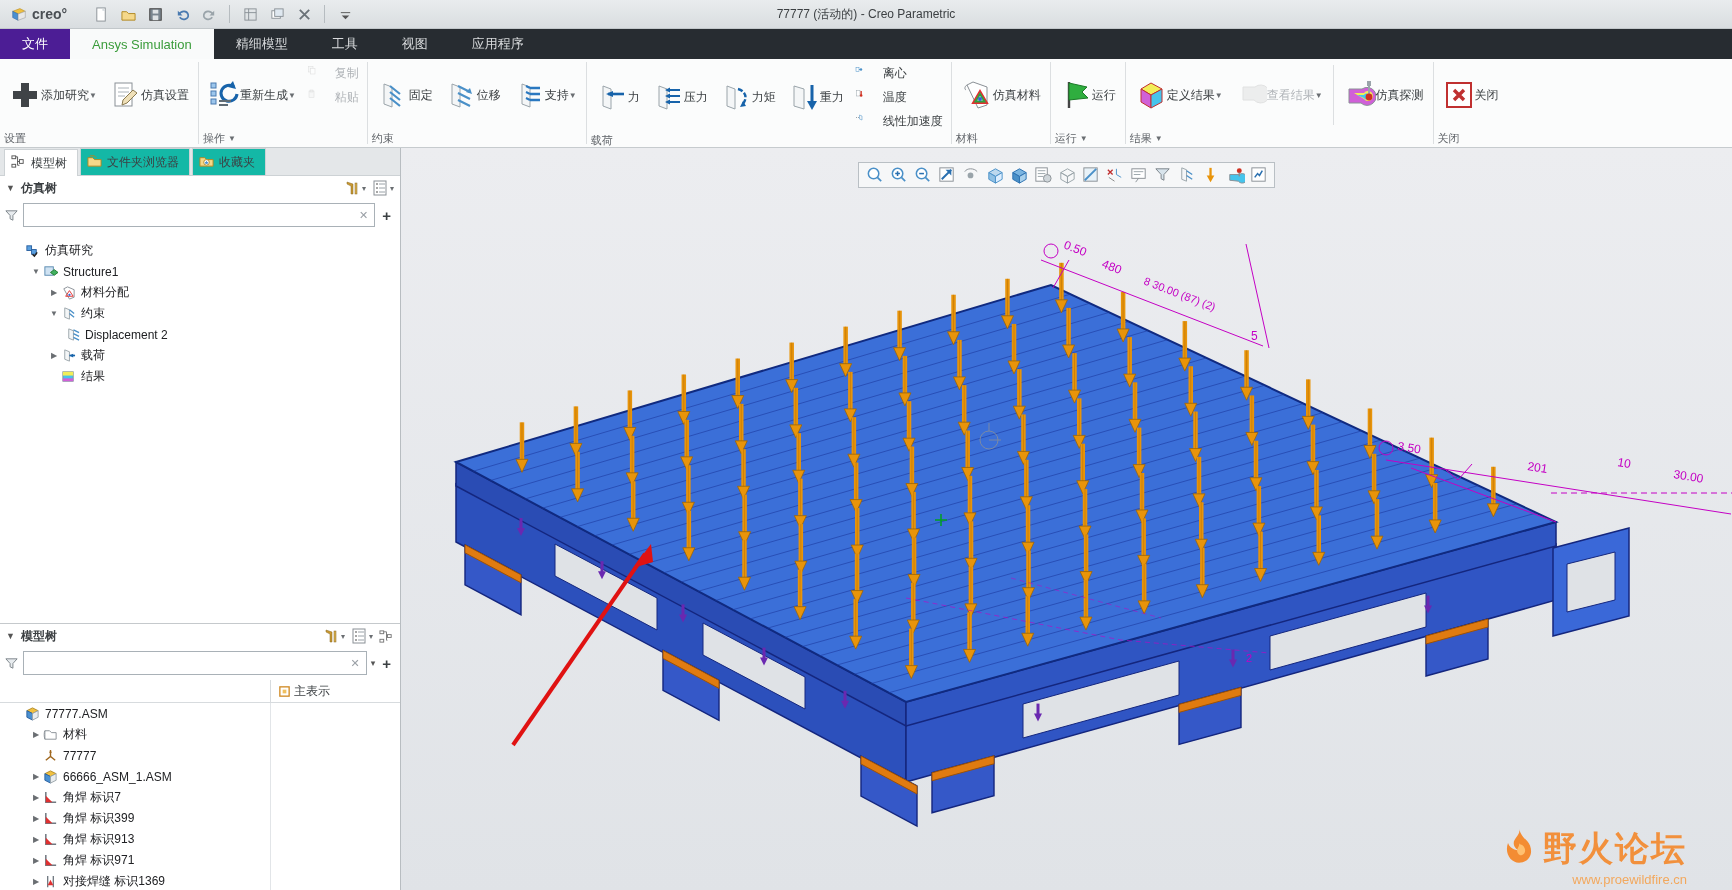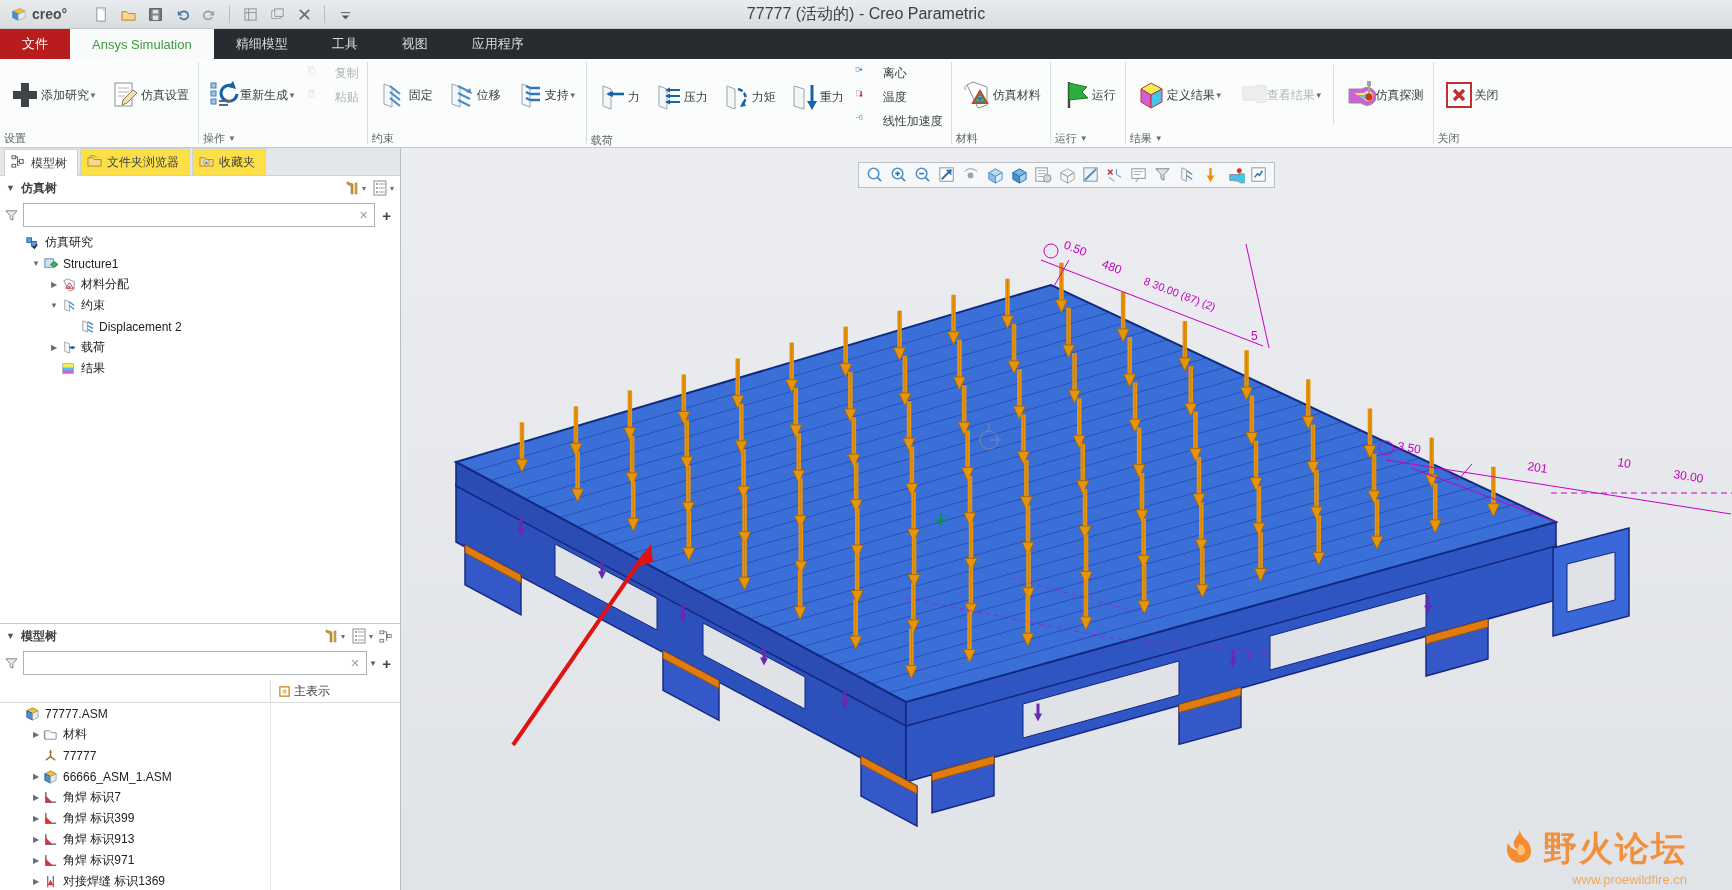--- a/index.html
+++ b/index.html
@@ -4,25 +4,25 @@
 <style>
   html,body{margin:0;padding:0;width:1732px;height:890px;overflow:hidden;
     font-family:"Liberation Sans","DejaVu Sans",sans-serif;background:#e8eaed;}
   
   .titlebar{height:28px;background:linear-gradient(#e9ecee,#d9dde0);border-bottom:1px solid #c2c7ca;
     display:flex;align-items:center;position:relative;}
   .brand{display:flex;align-items:center;gap:4px;padding:0 10px;font-weight:bold;color:#4a4f54;font-size:14px;}
   .qa-icons{display:flex;align-items:center;gap:7px;margin-left:14px;}
   .qa-btn{width:20px;height:20px;display:flex;align-items:center;justify-content:center;border-radius:2px;}
   .qa-sep{width:1px;height:18px;background:#b6bcc0;margin:0 3px;}
-  .win-title{position:absolute;left:0;right:0;text-align:center;font-size:16px;color:#3c4043;pointer-events:none;}
+  .win-title{position:absolute;left:0;right:0;text-align:center;font-size:12px;color:#3c4043;pointer-events:none;}
   
   .tabbar{height:30px;background:#272c31;display:flex;align-items:stretch;}
   .rtab{padding:0 22px;display:flex;align-items:center;font-size:13px;color:#d8dadc;cursor:default;}
-  .rtab.file{background:#b91c1c;color:#fff;}
+  .rtab.file{background:#4c1d95;color:#fff;}
   .rtab.active{background:#f9fafa;color:#3a9c3a;}
   
   .ribbon{height:88px;background:#fbfcfc;border-bottom:1px solid #c6cbce;display:flex;align-items:stretch;}
   .rgroup{display:flex;flex-direction:column;padding:2px 4px 0 4px;}
   .rgroup-btns{flex:1;display:flex;align-items:stretch;gap:2px;}
   .rgroup-label{height:18px;display:flex;align-items:center;gap:3px;
     font-size:11px;color:#5f6368;}
   .rsep{width:1px;background:#dcdfe1;margin:3px 0;}
   .rbtn{display:flex;flex-direction:row;align-items:center;justify-content:flex-start;
     padding:2px 5px;border-radius:2px;min-width:42px;}
@@ -33,21 +33,21 @@
   .rarrow{font-size:8px;color:#6a6e72;line-height:8px;margin-top:1px;}
   .smallcol{display:flex;flex-direction:column;justify-content:flex-start;gap:3px;padding-top:3px;}
   .sbtn{display:flex;gap:12px;font-size:12px;color:#3c4043;padding:1px 4px;border-radius:2px;white-space:nowrap;}
   .sbtn.disabled{color:#b0b4b8;}
   .sbtn.disabled svg{opacity:.35;filter:grayscale(1);}
   .innersep{width:1px;background:#dcdfe1;margin:4px 3px;}
   
   .main{display:flex;height:744px;}
   .left-panel{width:400px;background:#fff;border-right:1px solid #b8bdc1;display:flex;flex-direction:column;}
   .panel-tabs{height:27px;background:#e4e7e9;display:flex;align-items:flex-end;padding-left:4px;gap:2px;border-bottom:1px solid #cdd2d5;}
-  .ptab{display:flex;align-items:center;gap:5px;font-size:12px;color:#3c4043;padding:4px 10px 4px 6px;border:1px solid #cdd2d5;border-bottom:none;background:#fde047;}
+  .ptab{display:flex;align-items:center;gap:5px;font-size:12px;color:#3c4043;padding:4px 10px 4px 6px;border:1px solid #cdd2d5;border-bottom:none;background:#14b8a6;}
   .ptab.active{background:#fff;position:relative;top:1px;}
   .sec-head{height:24px;display:flex;align-items:center;padding:0 6px;font-size:12px;font-weight:bold;color:#3c4043;gap:6px;}
   .sec-head .grow{flex:1;}
   .sec-head .tool{display:flex;align-items:center;gap:2px;color:#6a6e72;font-size:8px;}
   .tri-down{font-size:9px;color:#555;}
   .filter-row{display:flex;align-items:center;gap:4px;padding:3px 6px 5px 4px;}
   .filter-box{flex:1;height:22px;border:1px solid #a9b1b7;background:#fff;display:flex;align-items:center;padding:0 4px;}
   .filter-box input{border:none;outline:none;flex:1;font-size:12px;font-family:inherit;}
   .clear-x{color:#9aa0a6;font-size:11px;padding:0 2px;}
   .plus-btn{color:#3c4043;font-size:15px;font-weight:bold;padding:0 3px;}
@@ -484,21 +484,21 @@
       <svg width="15" height="15" viewBox="0 0 16 16">
           <path d="M2 3h12l-4.5 5v5l-3-1.5V8z" fill="#e8ecef" stroke="#7a8288"></path>
         </svg>
       <div class="filter-box">
         <input value="" style="">
         <span class="clear-x">✕</span>
       </div>
       <span class="plus-btn">+</span>
     </div>
     <div class="tree" id="simTree">
-        <div class="trow" style="padding-left: 12px;">
+        <div class="trow" style="padding-left: 12px; margin-top: 8px;">
           <span class="tarrow"></span>
           <span class="ticon">
             <svg width="15" height="15" viewBox="0 0 16 16">
               <rect x="2" y="3" width="5" height="5" fill="#5aa0e0" stroke="#2a60a0"></rect>
               <rect x="7" y="7" width="5" height="5" fill="#5aa0e0" stroke="#2a60a0"></rect>
               <path d="M8 12l2 2 3-4" stroke="#222" fill="none" stroke-width="1.6"></path>
             </svg>
           </span>
           <span>仿真研究</span>
         </div>
@@ -526,21 +526,21 @@
         <div class="trow" style="padding-left: 48px;">
           <span class="tarrow">▼</span>
           <span class="ticon">
             <svg width="15" height="15" viewBox="0 0 16 16">
               <polygon points="4,2 9,4 9,14 4,12" fill="#f4f6f7" stroke="#9aa4aa"></polygon>
               <path d="M9 4l5 4M9 8l5 4" stroke="#4a90c8" stroke-width="1.4"></path>
             </svg>
           </span>
           <span>约束</span>
         </div>
-        <div class="trow" style="padding-left: 66px;">
+        <div class="trow" style="padding-left: 52px;">
           <span class="tarrow"></span>
           <span class="ticon">
             <svg width="15" height="15" viewBox="0 0 16 16">
               <polygon points="4,2 9,4 9,14 4,12" fill="#f4f6f7" stroke="#9aa4aa"></polygon>
               <path d="M9 3l6 3M9 7l6 3M9 11l6 3" stroke="#4a90c8" stroke-width="1.4"></path>
             </svg>
           </span>
           <span>Displacement 2</span>
         </div>
         <div class="trow" style="padding-left: 48px;">

